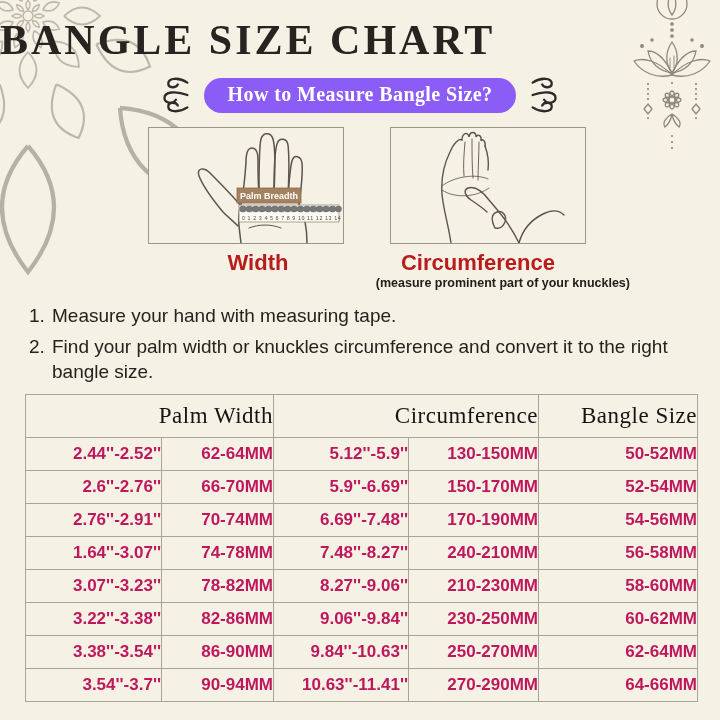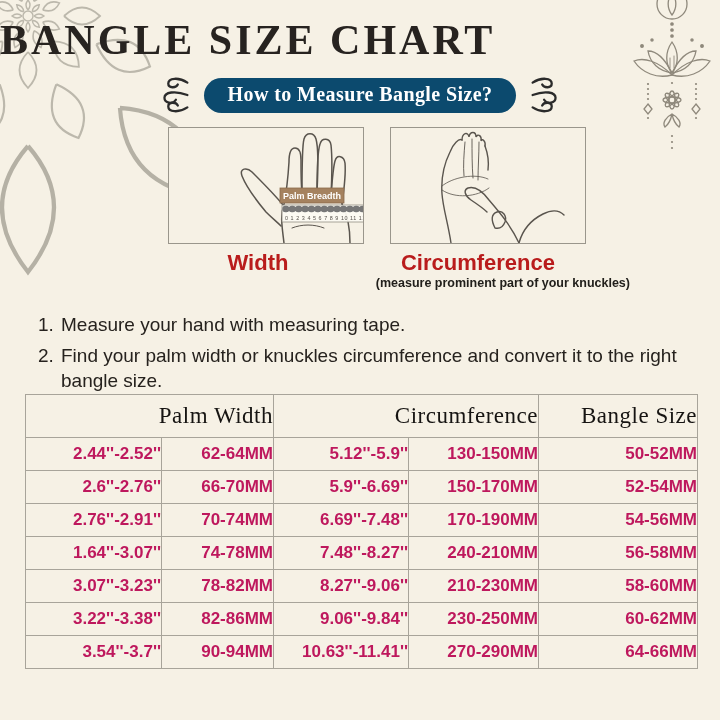--- a/index.html
+++ b/index.html
@@ -6,39 +6,39 @@
   body{width:720px;height:720px;position:relative;overflow:hidden;
        background:#f6f1e5;font-family:"Liberation Sans",sans-serif;}
   .abs{position:absolute;}
 
   
   .title{top:16px;left:0;width:720px;text-align:left;
          font-family:"Liberation Serif",serif;font-weight:700;font-size:42px;
          letter-spacing:3px;color:#272320;}
   .pill-row{top:74px;left:0;width:720px;display:flex;justify-content:center;
             align-items:center;gap:13px;}
-  .pill{background:#0c4a6e;color:#fff;border-radius:18px;padding:5px 24px 7px;
+  .pill{background:#8b5cf6;color:#fff;border-radius:18px;padding:5px 24px 7px;
         font-family:"Liberation Serif",serif;font-weight:700;font-size:20px;
         letter-spacing:.4px;}
   .squiggle{width:34px;height:42px;}
   .squiggle.flip{transform:scaleX(-1);}
 
   
   .hand-box{top:127px;width:196px;height:117px;border:1.5px solid #9a968c;
             background:#f6f1e5;box-sizing:border-box;overflow:hidden;}
-  .hand-box.left{left:168px;padding-left:23px;} .hand-box.right{left:390px;}
+  .hand-box.left{left:148px;} .hand-box.right{left:390px;}
   .cap{top:250px;text-align:center;font-weight:700;color:#b91c1c;font-size:22px;}
   .cap.w{left:160px;width:196px;}
   .cap.c{left:368px;width:220px;}
   .subcap{top:276px;left:330px;width:300px;text-align:right;font-weight:700;
           font-size:12.5px;color:#22201c;}
 
   
   .instructions{top:303px;left:25px;width:676px;color:#26221e;font-size:19px;}
-  .instructions ol{margin:9px;padding-left:25px;}
+  .instructions ol{margin:0;padding-left:25px;}
   .instructions li{margin:0 0 6px 0;line-height:1.32;padding-left:2px;}
 
   
   .size-table{top:394px;left:25px;width:672px;border-collapse:collapse;
               table-layout:fixed;}
   .size-table th,.size-table td{border:1px solid #a8a49a;text-align:right;
               vertical-align:middle;padding:0;}
   .size-table th{height:42px;font-family:"Liberation Serif",serif;
               font-weight:400;font-size:23px;color:#161412;letter-spacing:.5px;}
   .size-table td{height:32px;font-weight:700;font-size:17px;color:#be185d;}
@@ -272,20 +272,27 @@
         <td>58-60MM</td>
       </tr>
       <tr>
         <td>3.22''-3.38''</td>
         <td>82-86MM</td>
         <td>9.06''-9.84''</td>
         <td>230-250MM</td>
         <td>60-62MM</td>
       </tr>
       <tr>
+        <td>3.38''-3.54''</td>
+        <td>86-90MM</td>
+        <td>9.84''-10.63''</td>
+        <td>250-270MM</td>
+        <td>62-64MM</td>
+      </tr>
+      <tr>
         <td>3.54''-3.7''</td>
         <td>90-94MM</td>
         <td>10.63''-11.41''</td>
         <td>270-290MM</td>
         <td>64-66MM</td>
       </tr>
     </tbody>
 </table>
 
 </body></html>

